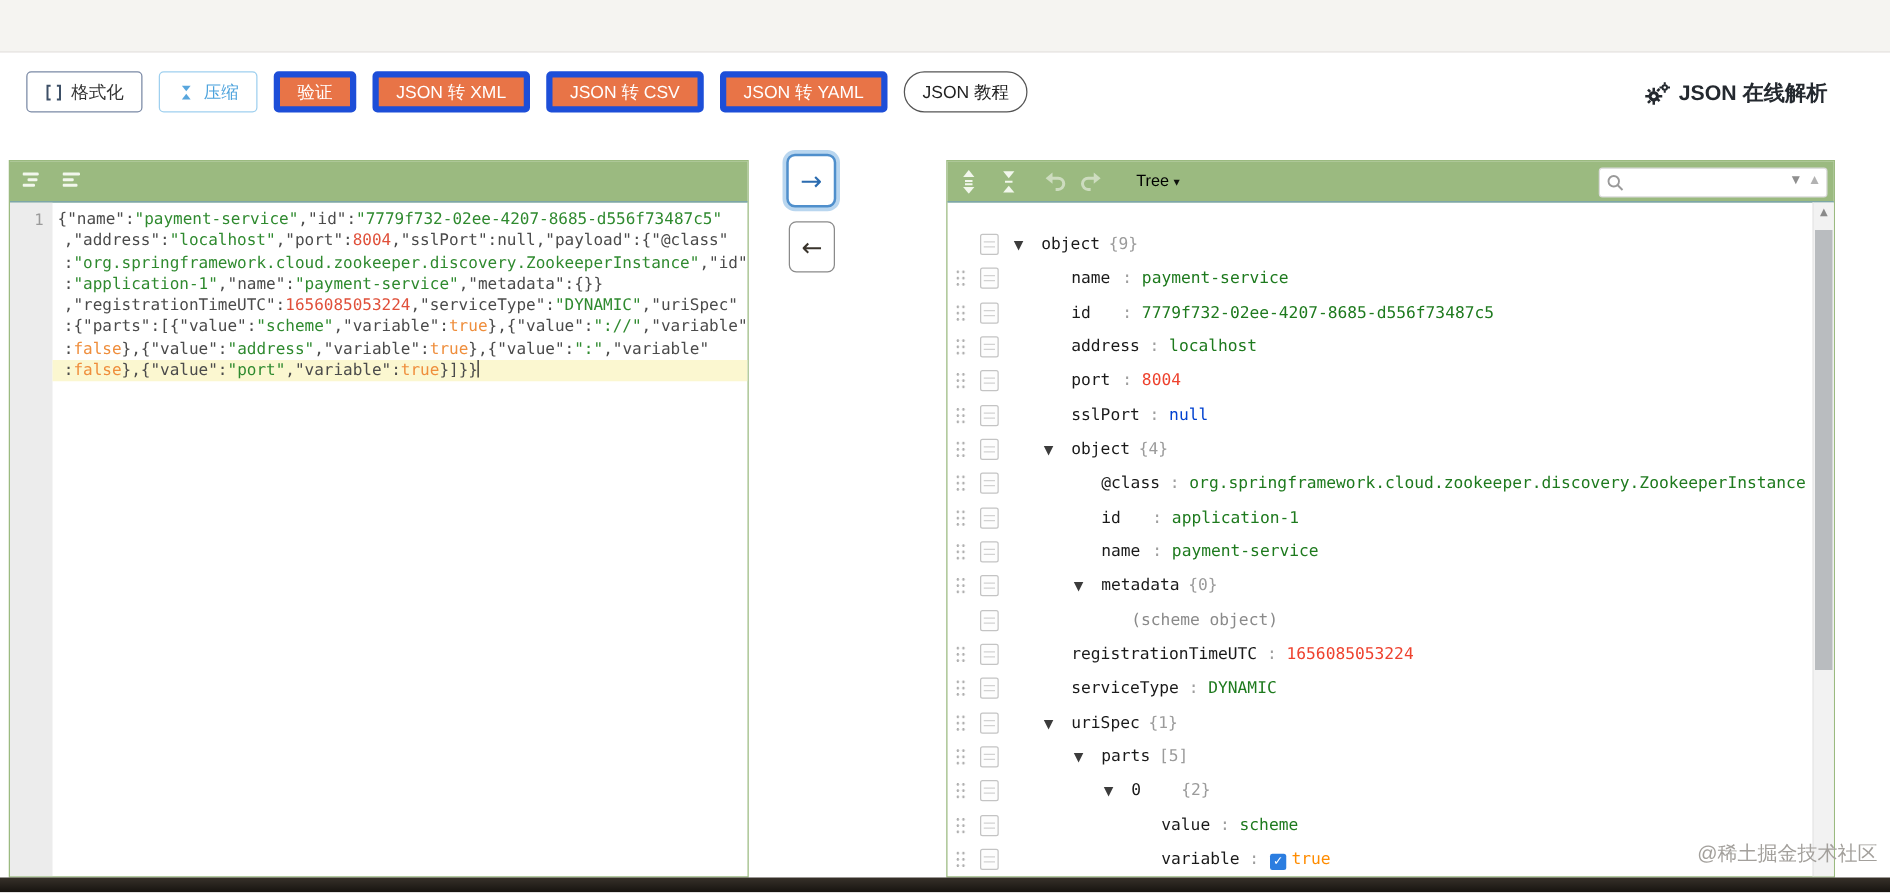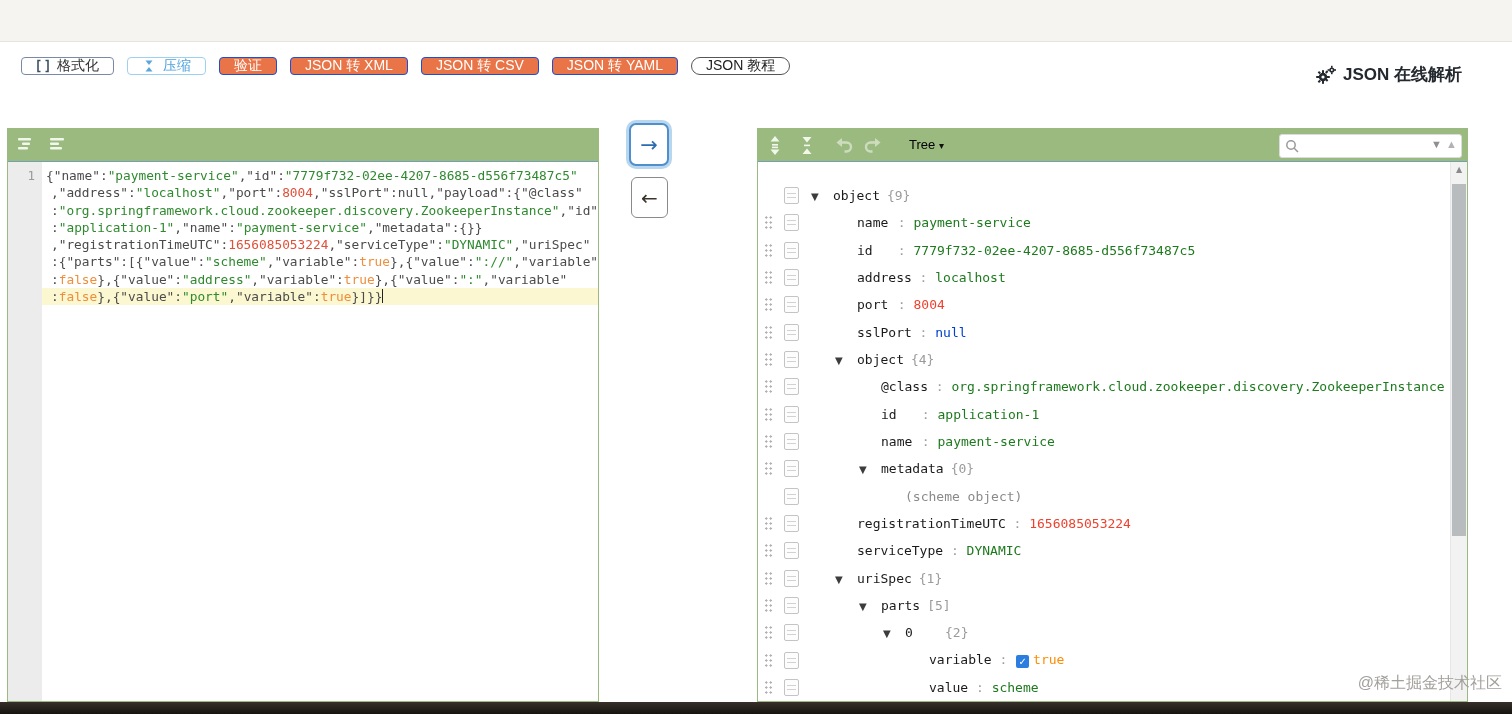--- a/index.html
+++ b/index.html
@@ -6,26 +6,26 @@
   html,body { background:#fff; }
   #app { position:relative; width:1512px; height:714px; overflow:hidden;
          font-family:"Liberation Sans", sans-serif; background:#fff; }
 
   
   .topstrip { position:absolute; left:0; top:0; width:1512px; height:42px;
               background:#f5f4f1; border-bottom:1px solid #e6e4e1; }
 
   
   .toolbar { position:absolute; left:21px; top:57px; display:flex; gap:13px; align-items:center; }
-  .btn { height:18px; display:inline-flex; align-items:center; gap:7px; padding:0 14px;
+  .btn { height:33px; display:inline-flex; align-items:center; gap:7px; padding:0 14px;
          font-size:14px; border-radius:4px; background:#fff; border:1px solid #777; color:#333;
          white-space:nowrap; cursor:pointer; }
   .btn-format { border-color:#7a89a5; color:#333; }
   .btn-compress { border-color:#9fd0ef; color:#4da3dd; }
-  .btn-orange { background:#e87447; border:1px solid #1d4ed8; color:#fff; }
+  .btn-orange { background:#e87447; border:5px solid #1d4ed8; color:#fff; }
   .btn-tutorial { border-color:#555; color:#222;border-radius:18px; }
   .brand { position:absolute; right:50px; top:63px; display:flex; align-items:center; gap:6px;
            font-size:17px; font-weight:bold; color:#24292f; }
 
   
   .panel { position:absolute; border:1px solid #9bba80; background:#fff; }
   .left-panel  { left:7px;   top:128px; width:592px; height:574px; }
   .right-panel { left:757px; top:128px; width:711px; height:574px; }
   .panel-header { position:absolute; left:0; top:0; right:0; height:33px; background:#9bba80;
                   border-bottom:1px solid #74a0b5; }
@@ -343,26 +343,26 @@
           <span class="rbody" style="padding-left: 48px;"><span class="tri">▼</span><span class="tfield">parts</span><span class="tcount">[5]</span></span>
         </div>
         <div class="trow">
           <span class="drag"></span>
           <span class="menubtn"></span>
           <span class="rbody" style="padding-left: 72px;"><span class="tri">▼</span><span class="tfield">0</span><span class="tcount">{2}</span></span>
         </div>
         <div class="trow">
           <span class="drag"></span>
           <span class="menubtn"></span>
+          <span class="rbody" style="padding-left: 118px;"><span class="tfield">value</span><span class="tsep"> : </span><span class="tval v-str">scheme</span></span>
+        </div>
+        <div class="trow">
+          <span class="drag"></span>
+          <span class="menubtn"></span>
           <span class="rbody" style="padding-left: 118px;"><span class="tfield">variable</span><span class="tsep"> : </span><span class="cbox">✓</span><span class="tval v-bool">true</span></span>
-        </div>
-        <div class="trow">
-          <span class="drag"></span>
-          <span class="menubtn"></span>
-          <span class="rbody" style="padding-left: 118px;"><span class="tfield">value</span><span class="tsep"> : </span><span class="tval v-str">scheme</span></span>
         </div>
         <div class="trow">
           <span class="drag"></span>
           <span class="menubtn"></span>
           <span class="rbody" style="padding-left: 72px;"><span class="tri">▼</span><span class="tfield">1</span><span class="tcount">{2}</span></span>
         </div>
       </div>
     <div class="vscroll">
       <div class="sb-up">▲</div>
       <div class="sb-thumb"></div>

